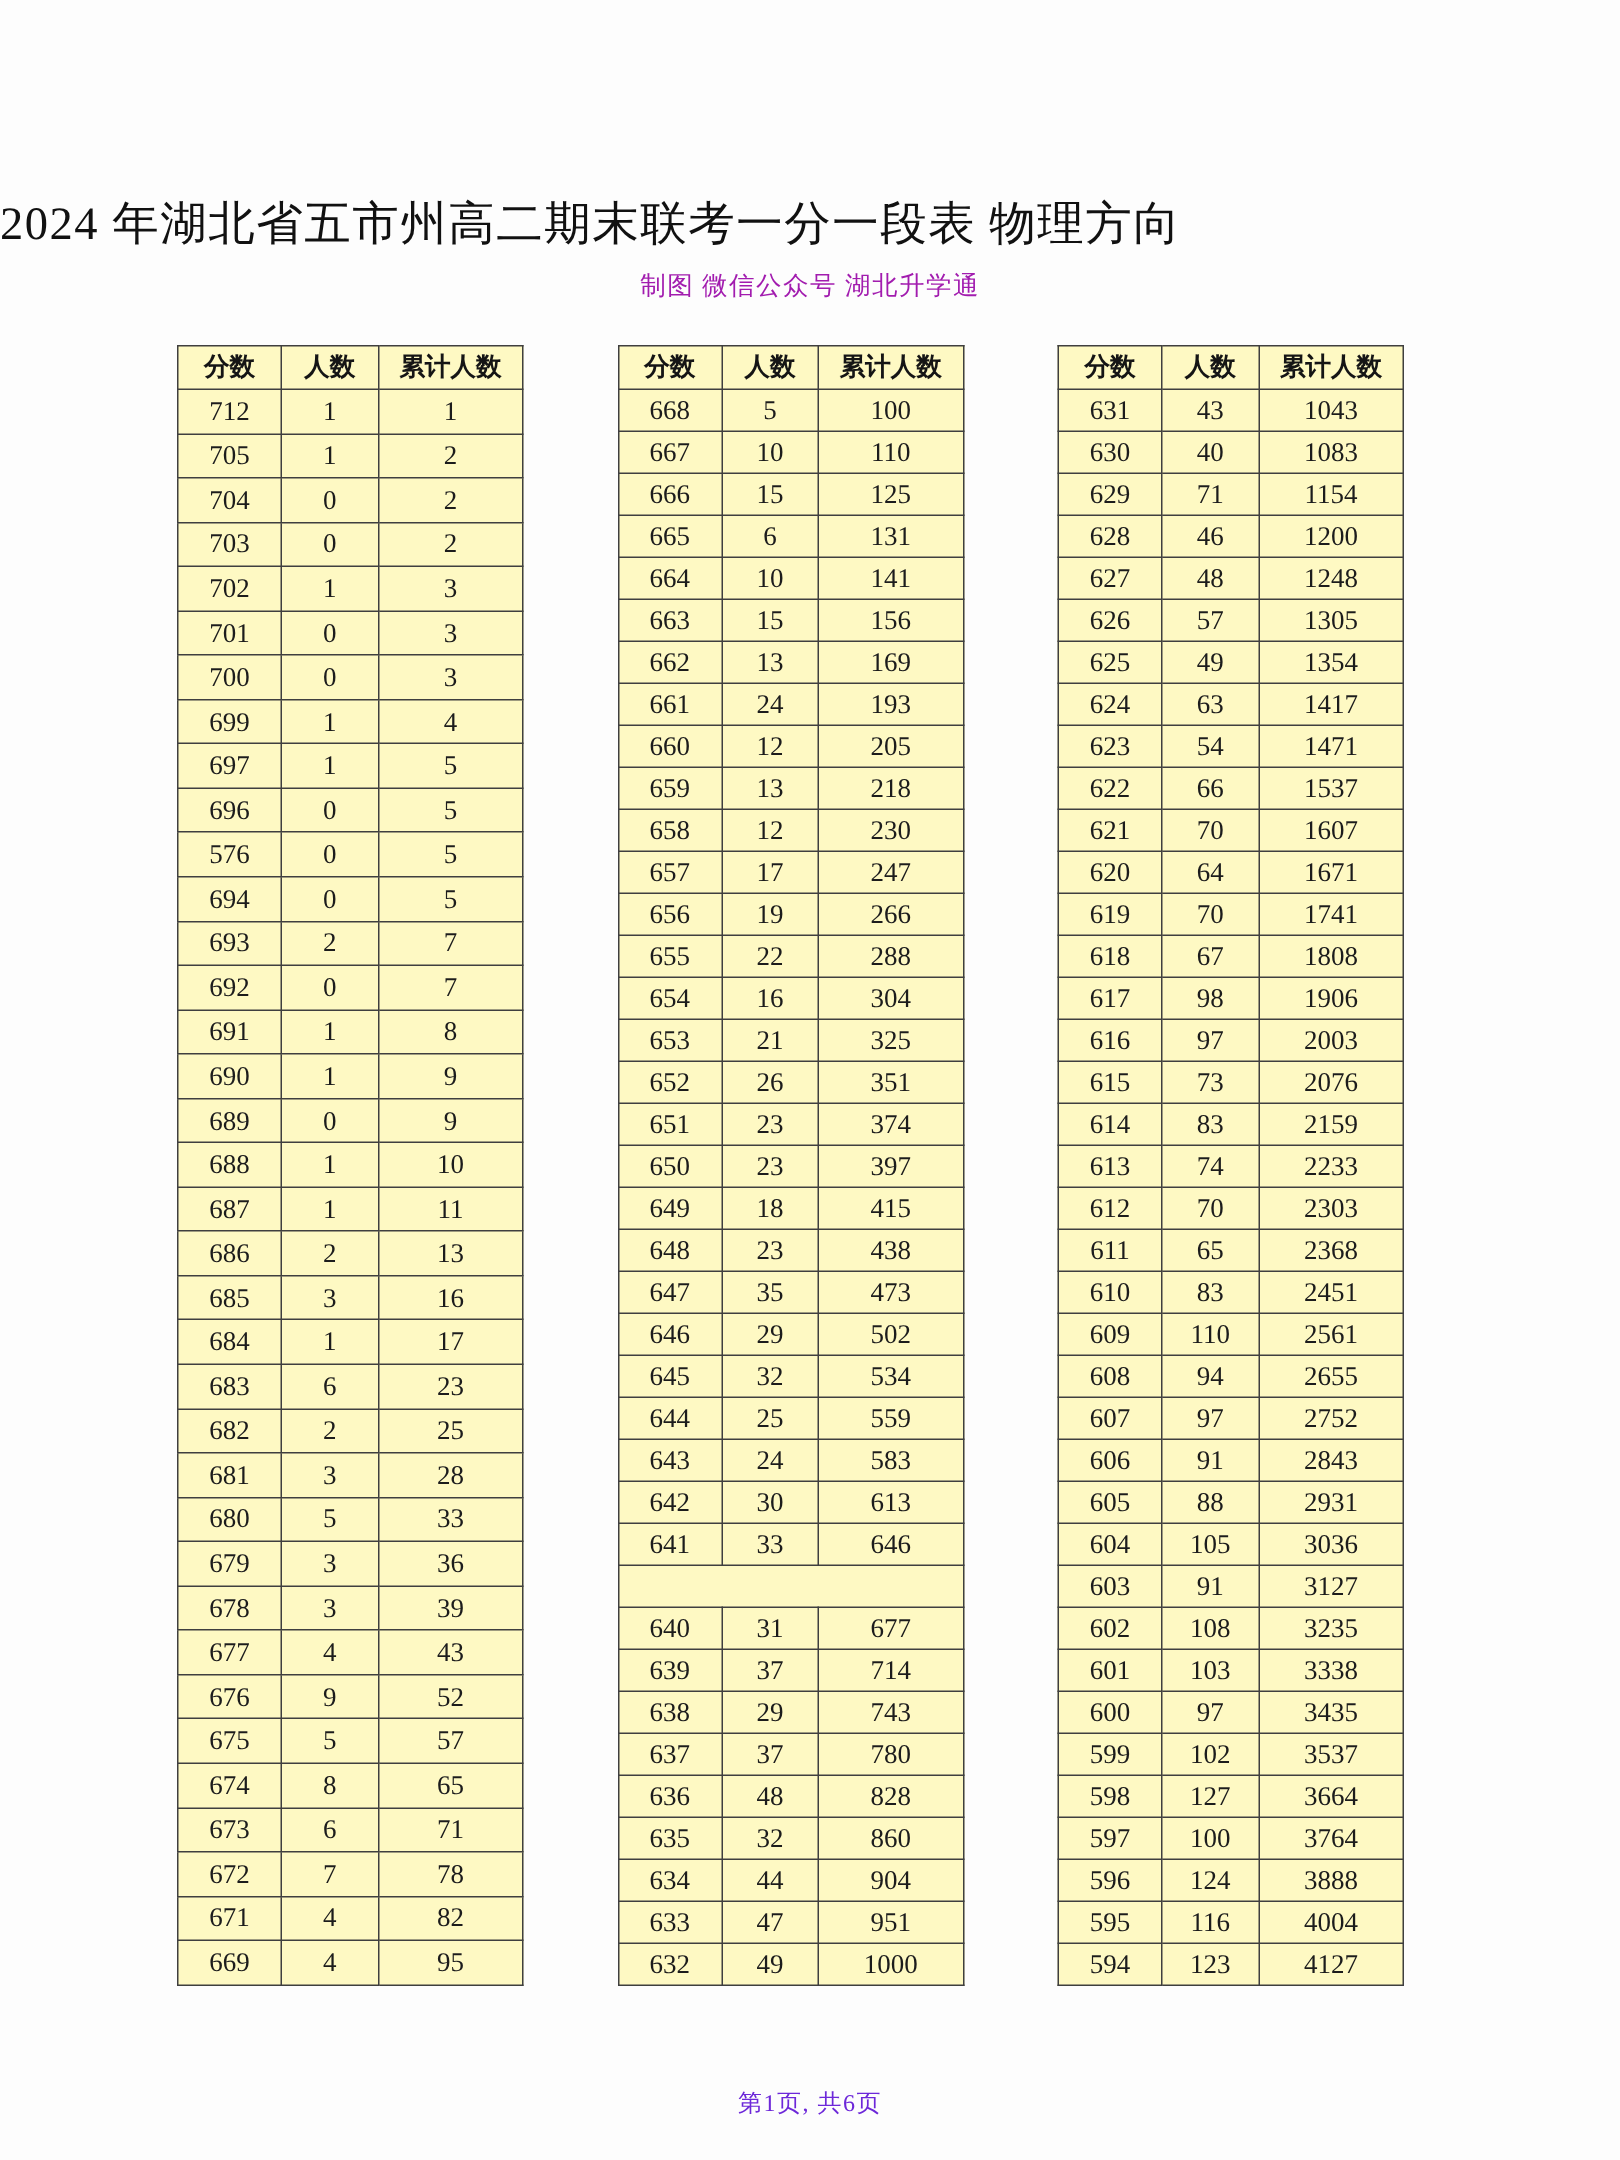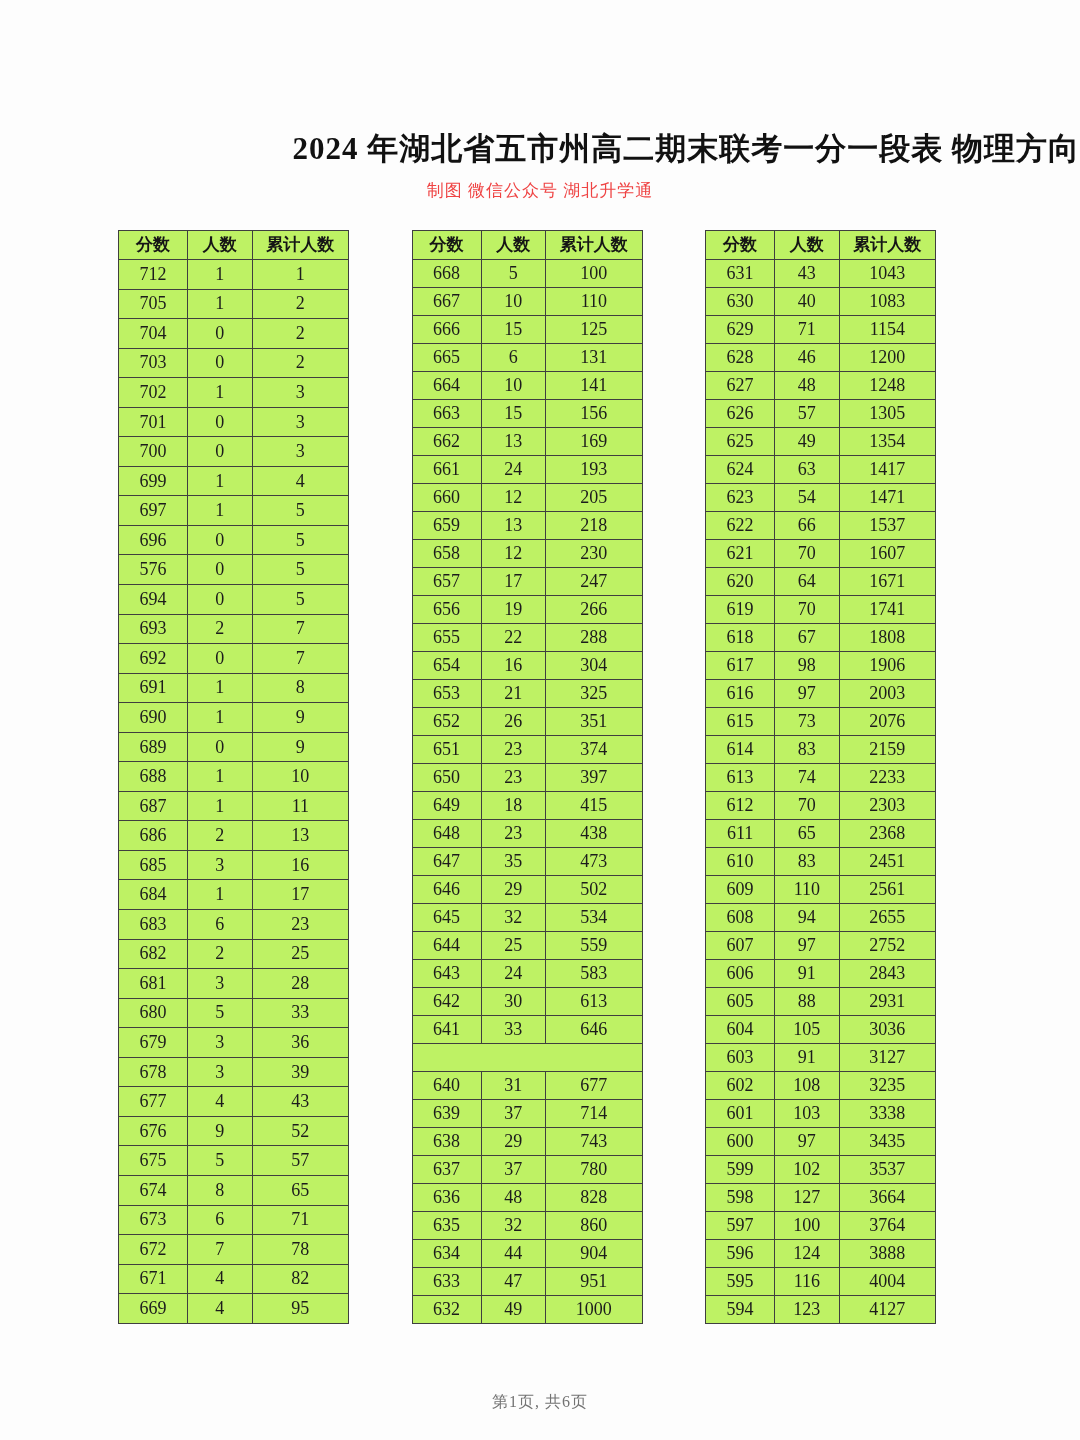--- a/index.html
+++ b/index.html
@@ -14,49 +14,49 @@
     font-family: "Liberation Serif", "DejaVu Serif", serif;
     color: #1c1c1c;
     overflow: hidden;
   }
   .page-title {
     position: absolute;
     top: 128px;
     left: 0;
     width: 100%;
     margin: 0;
-    text-align: right;
+    text-align: left;
     font-size: 31px;
-    font-weight: bold;
+    font-weight: normal;
     letter-spacing: 1px;
     color: #111;
   }
   .page-subtitle {
     position: absolute;
     top: 179px;
     left: 0;
     width: 100%;
     text-align: center;
     font-size: 17px;
-    color: #ef4444;
+    color: #a21caf;
     letter-spacing: 1px;
   }
   .tables-container {
     position: absolute;
     top: 230px;
     left: 118px;
     width: 818px;
     display: flex;
     justify-content: space-between;
   }
   table.score-table {
     border-collapse: collapse;
     width: 231px;
     table-layout: fixed;
-    background: #bef264;
+    background: #fef9c3;
   }
   table.score-table th,
   table.score-table td {
     border: 1px solid #3f3f3f;
     text-align: center;
     vertical-align: middle;
     padding: 0;
     height: 27px;
     line-height: 27px;
     font-size: 18px;
@@ -80,21 +80,21 @@
     border-left: 1px solid #3f3f3f;
     border-right: 1px solid #3f3f3f;
   }
   .page-footer {
     position: absolute;
     top: 1392px;
     left: 0;
     width: 100%;
     text-align: center;
     font-size: 16px;
-    color: #737373;
+    color: #6d28d9;
     letter-spacing: 1px;
   }
 </style>
 </head>
 <body>
 
 <div class="page">
   <h1 class="page-title">2024 年湖北省五市州高二期末联考一分一段表 物理方向</h1>
   <div class="page-subtitle">制图 微信公众号 湖北升学通</div>
 

